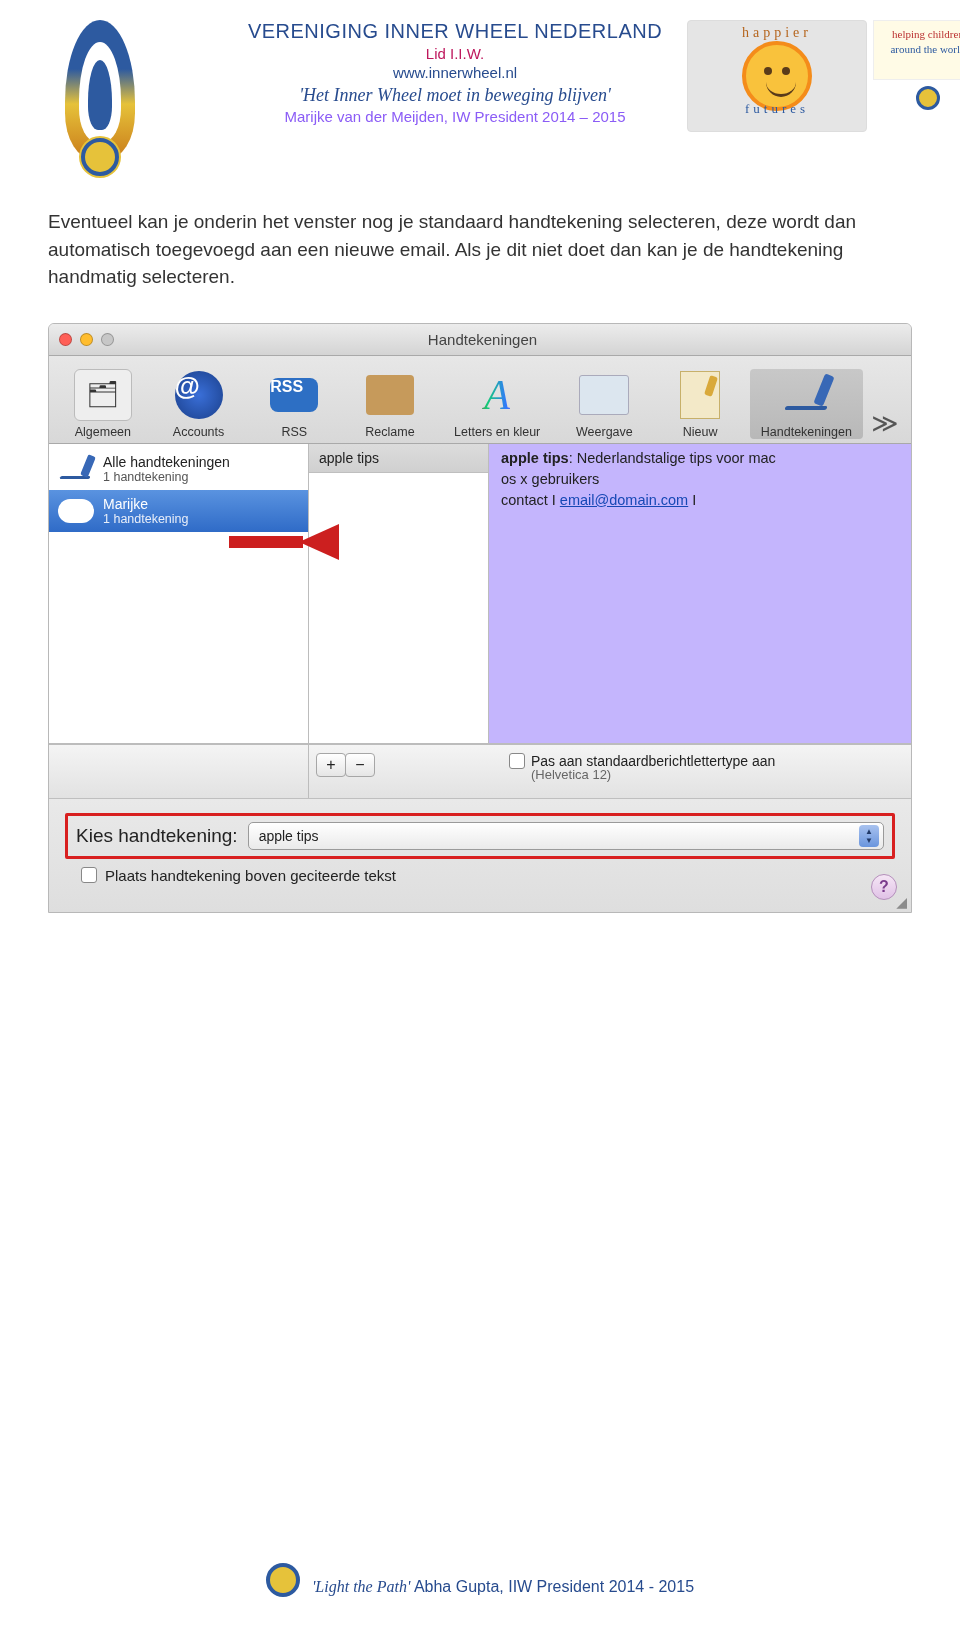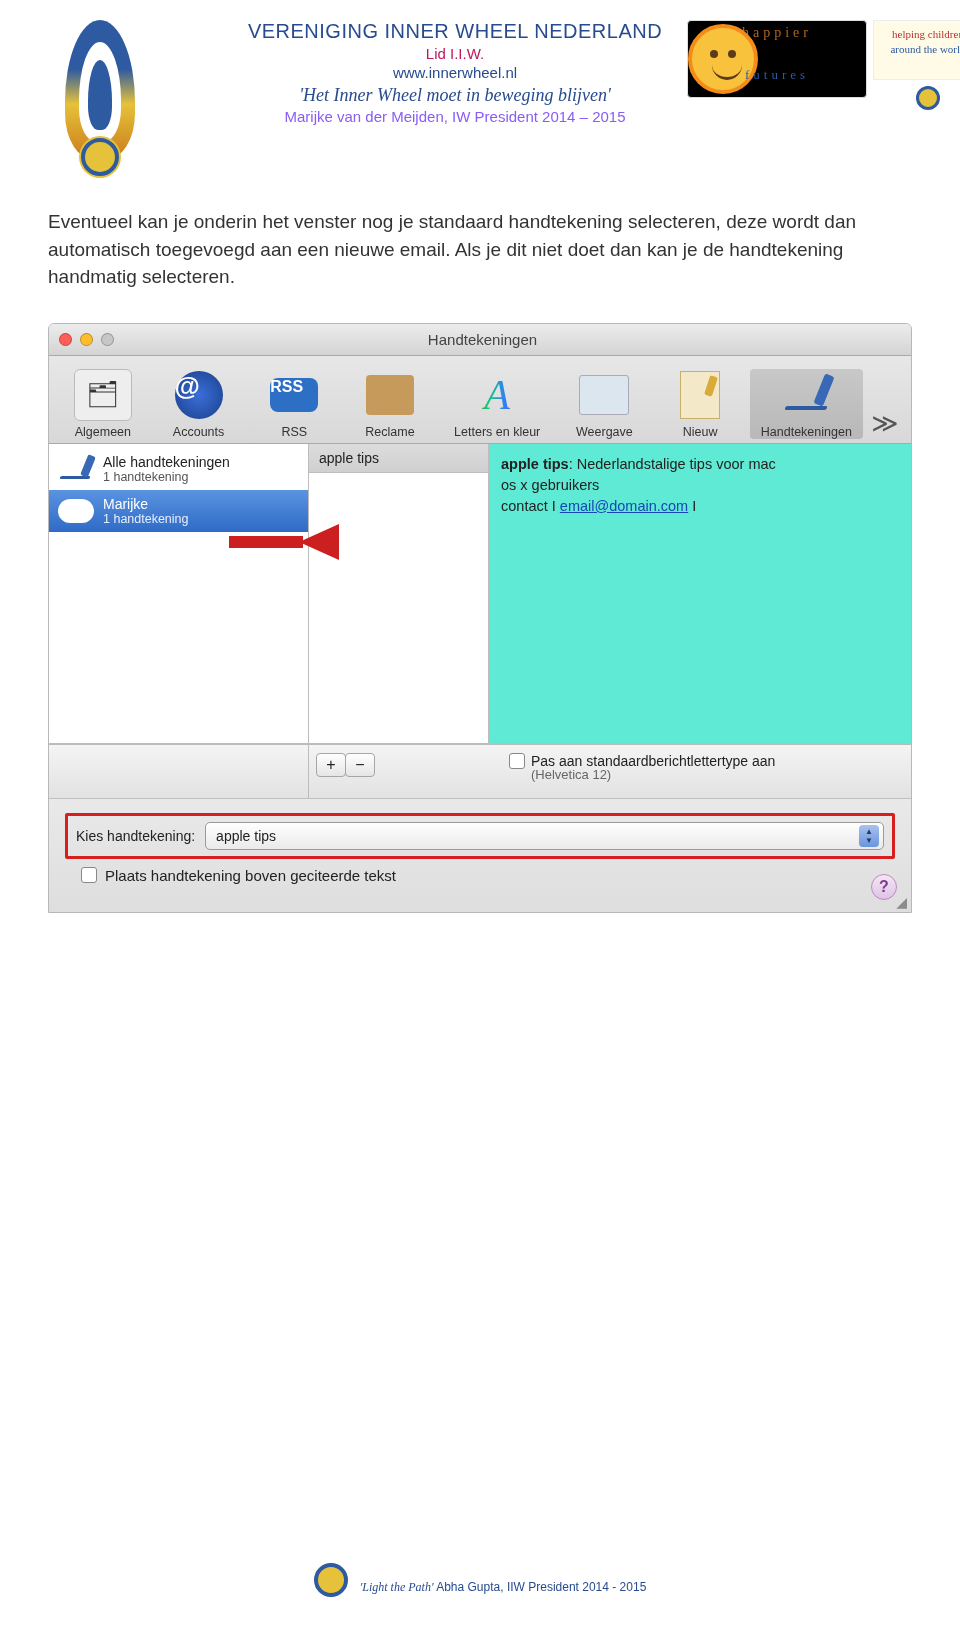--- a/index.html
+++ b/index.html
@@ -25,21 +25,21 @@
   .org-sub2 { color: #274b8e; font-size: 15px; margin-top: 2px; }
   .org-motto { color: #274b8e; font-style: italic; font-size: 18px; margin-top: 4px; font-family: Georgia, serif; }
   .org-pres  { color: #8b5cf6; font-size: 15px; margin-top: 2px; }
 
   .flame-logo { width: 90px; height: 160px; position: relative; }
   .flame-outer { position:absolute; left:10px; top:0; width:70px; height:140px; border-radius:60% 60% 50% 50% / 70% 70% 40% 40%; background: linear-gradient(180deg,#2d5aa0 0%, #2d5aa0 35%, #e6c23a 60%, #c97b1a 100%); }
   .flame-inner { position:absolute; left:24px; top:22px; width:42px; height:100px; border-radius:60% 60% 50% 50% / 70% 70% 40% 40%; background:#fff; }
   .flame-inner2 { position:absolute; left:33px; top:40px; width:24px; height:70px; border-radius:60% 60% 50% 50% / 70% 70% 40% 40%; background:#2d5aa0; }
   .flame-badge { position:absolute; left:26px; bottom:4px; width:38px; height:38px; border-radius:50%; background:#e6c23a; border:4px solid #2d5aa0; box-shadow:0 0 0 2px #e6c23a; }
 
-  .happier-box { width: 180px; height: 78px; background:#000000; border:1px solid #ddd; border-radius:4px; display:flex; align-items:center; justify-content:flex-start; position:relative; }
+  .happier-box { width: 180px; height: 112px; background:#e5e5e5; border:1px solid #ddd; border-radius:4px; display:flex; align-items:center; justify-content:center; position:relative; }
   .sun-face { width:70px; height:70px; border-radius:50%; background:#f9c23c; border:4px solid #f48c1a; position:relative; }
   .sun-face::before, .sun-face::after { content:""; position:absolute; top:22px; width:8px; height:8px; background:#5a3b1a; border-radius:50%; }
   .sun-face::before { left:18px; }
   .sun-face::after { right:18px; }
   .sun-smile { position:absolute; left:20px; top:36px; width:30px; height:16px; border:3px solid #5a3b1a; border-top:none; border-left:none; border-right:none; border-radius:0 0 20px 20px; }
   .happier-label { position:absolute; top:4px; width:100%; text-align:center; font-family: "Comic Sans MS", cursive; font-size:14px; color:#b5651d; letter-spacing:4px; }
   .futures-label { position:absolute; bottom:14px; width:100%; text-align:center; font-family: "Comic Sans MS", cursive; font-size:13px; color:#2d5aa0; letter-spacing:4px; }
 
   .helping-box { width:110px; height:60px; background:#fffbe6; border:1px solid #eee; font-family:"Comic Sans MS", cursive; font-size:11px; color:#b33; text-align:center; padding:6px 2px; line-height:1.4; }
   .helping-box .line2 { color:#2d5aa0; }
@@ -75,50 +75,50 @@
   .panes { display:flex; height:300px; border-bottom:1px solid #bcbcbc; }
   .pane-left { width:260px; background:#fff; border-right:1px solid #bcbcbc; padding-top:4px; }
   .acct { padding:4px 8px; display:flex; align-items:center; gap:8px; }
   .acct .ico-small{width:38px;height:34px;display:flex;align-items:center;justify-content:center;}
   .acct-title{font-size:14px;}
   .acct-sub{font-size:12.5px;color:#555;}
   .acct.sel{background:linear-gradient(#5a93e0,#2f6bc7);color:#fff;}
   .acct.sel .acct-sub{color:#e8eef9;}
   .pane-mid { width:180px; background:#fff; border-right:1px solid #bcbcbc; }
   .sig-item { padding:6px 10px; font-size:14px; background:linear-gradient(#dcdcdc,#d0d0d0); border-bottom:1px solid #bfbfbf; }
-  .pane-right { flex:1; background:#5eead4; padding:10px 12px; font-size:14.5px; line-height:1.45; color:#222; }
+  .pane-right { flex:1; background:#c4b5fd; padding:4px 12px; font-size:14.5px; line-height:1.45; color:#222; }
   .pane-right b{font-weight:700;}
   .pane-right .lnk{color:#1648b5;text-decoration:underline;}
 
   .arrow { position:absolute; left:180px; top:200px; width:110px; height:36px; }
   .arrow svg{width:100%;height:100%;}
   .addremove-left{width:260px;border-right:1px solid #bcbcbc;height:100%;}
   .ar-btns{margin-left:260px; display:flex; gap:0; }
   .ar-btn{width:30px;height:24px;border:1px solid #a6a6a6;background:linear-gradient(#fff,#e5e5e5);margin-left:-1px;text-align:center;font-size:16px;line-height:22px;border-radius:4px;}
   .ar-checkrow { position:absolute; left:460px; display:flex; align-items:center; gap:6px; font-size:14px; }
   .checkbox { width:16px;height:16px;border:1px solid #888;background:#fff;border-radius:3px;display:inline-block; }
   .helv { position:absolute; left:482px; top:22px; font-size:13px; color:#666; }
 
   .addremove-wrap{position:relative; height:54px; border-top:1px solid #bcbcbc; background:linear-gradient(#f4f4f4,#e2e2e2);}
   .addremove-wrap .ar-btns{position:absolute;left:268px;top:8px;margin:0;display:flex;}
   .addremove-wrap .addremove-left{position:absolute;left:0;top:0;height:100%;}
 
   .kies-row { border-top:1px solid #bfbfbf; background:linear-gradient(#e9e9e9,#dedede); padding:14px 16px 10px 16px; position: relative; }
   .kies-highlight { border:3px solid #d81f1f; padding:6px 8px; display:flex; align-items:center; gap:10px; border-radius:2px; }
-  .kies-label{font-size:14px;}
+  .kies-label{font-size:19px;}
   .mac-select{flex:1; height:28px; border:1px solid #9a9a9a; border-radius:5px; background:linear-gradient(#ffffff,#eaeaea); display:flex; align-items:center; justify-content:space-between; padding:0 4px 0 10px; font-size:14px;}
   .sel-caret{width:20px;height:22px;border-radius:4px;background:linear-gradient(#a8c2ef,#6a95dd);display:flex;flex-direction:column;align-items:center;justify-content:center;font-size:8px;color:#213967;}
 
   .below-row{ padding:8px 16px 18px 16px; display:flex; align-items:center; gap:8px; font-size:15px; color:#222; }
   .help-btn{position:absolute;right:14px;bottom:12px;width:26px;height:26px;border-radius:50%;background:linear-gradient(#f5e6f5,#e0c2e6);border:1px solid #b48fbb;color:#7a3b8c;font-weight:700;text-align:center;line-height:24px;font-size:16px;}
   .resize{position:absolute;right:4px;bottom:2px;font-size:14px;color:#8c8c8c;transform:rotate(0deg);}
 
   .page-footer { position:absolute; bottom:30px; left:0; width:100%; display:flex; align-items:center; justify-content:center; gap:12px; }
   .footer-badge{width:34px;height:34px;border-radius:50%;background:#e6c23a;border:4px solid #2d5aa0;}
-  .footer-text{font-size:12px;color:#274b8e;margin-top:14px;}
+  .footer-text{font-size:16px;color:#274b8e;margin-top:14px;}
   .footer-text i{font-family:Georgia,serif;font-style:italic;}
 
   .cloud-ico{width:36px;height:24px;background:#fff;border-radius:12px;position:relative;}
   .sigsmall-ico{width:36px;height:28px;position:relative;}
   .sigsmall-ico::before{content:"";position:absolute;left:2px;bottom:4px;width:30px;height:3px;background:#2d5aa0;border-radius:2px;transform:skewX(-20deg);}
   .sigsmall-ico::after{content:"";position:absolute;right:2px;top:0;width:8px;height:22px;background:#3868b6;transform:rotate(22deg);border-radius:2px;}
 </style>
 </head>
 <body>
 

